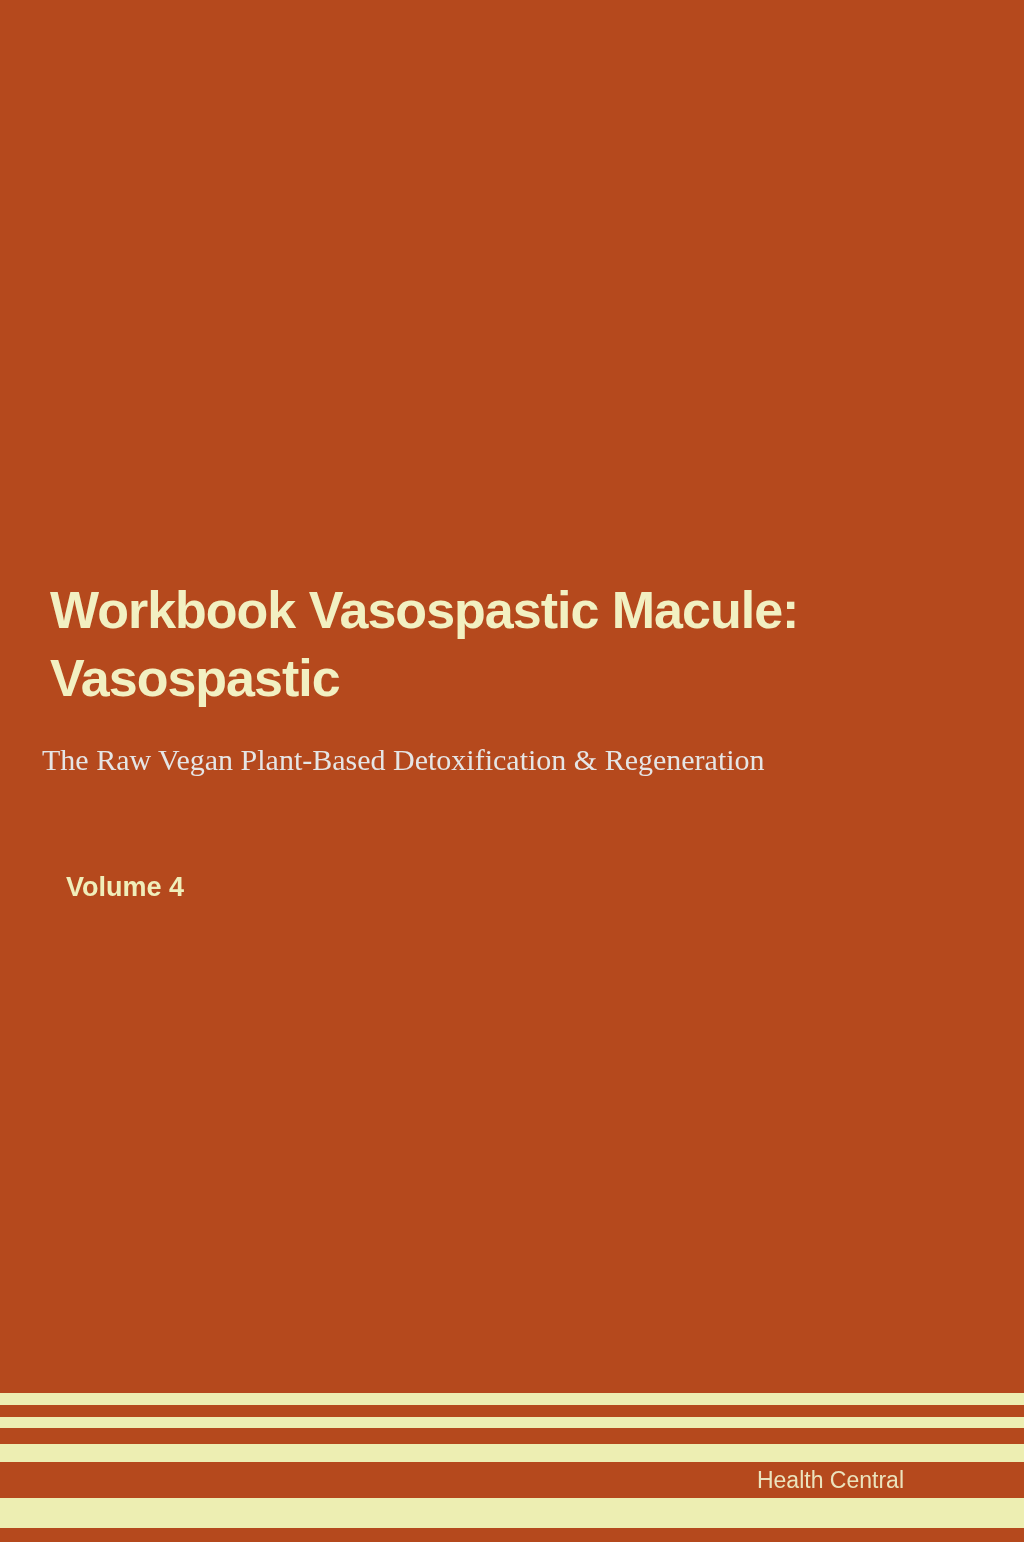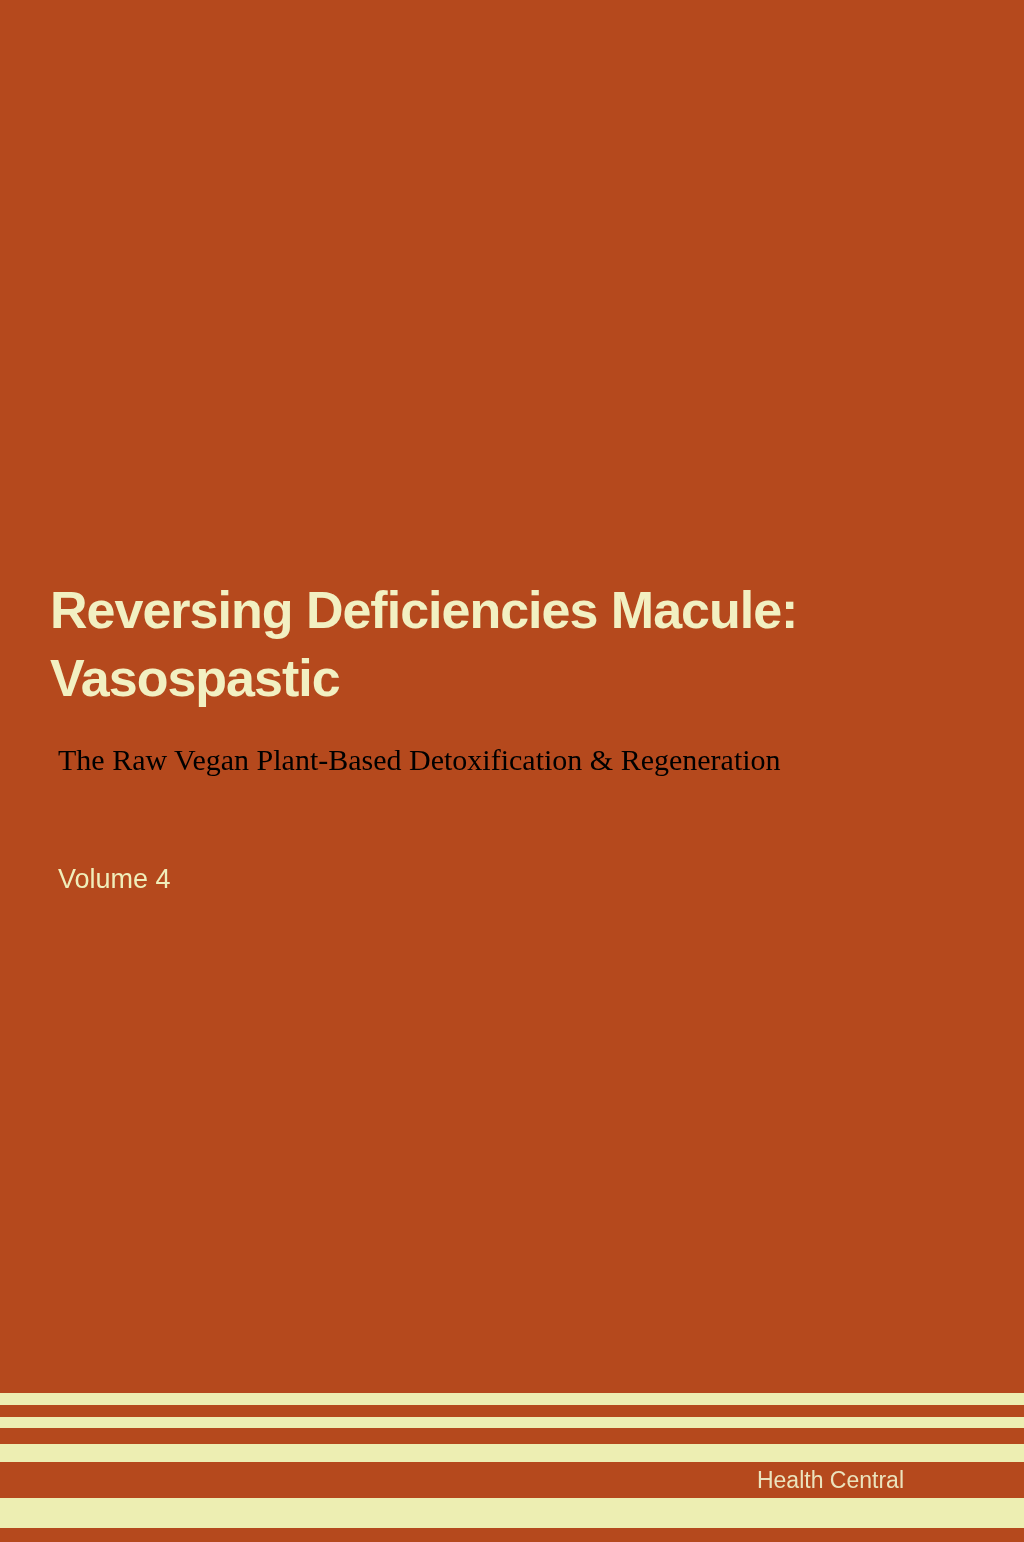--- a/index.html
+++ b/index.html
@@ -24,38 +24,38 @@
     font-family: "Liberation Sans", sans-serif;
     font-weight: bold;
     font-size: 52px;
     line-height: 68px;
     letter-spacing: -1px;
     color: #f2f0c2;
   }
   .title .line { display: block; }
   .subtitle {
     position: absolute;
-    left: 58px;
+    left: 42px;
     top: 742px;
     width: 910px;
     margin: 0;
     font-family: "Liberation Serif", serif;
     font-weight: normal;
     font-size: 30px;
     line-height: 35px;
-    color: #000000;
+    color: #e5e5e5;
   }
   .subtitle .line { display: block; }
   .volume {
     position: absolute;
     left: 50px;
     top: 856px;
-    margin: 8px;
+    margin: 16px;
     font-family: "Liberation Sans", sans-serif;
-    font-weight: normal;
+    font-weight: bold;
     font-size: 27px;
     color: #f0eeba;
   }
   .stripe {
     position: absolute;
     left: 0;
     right: 0;
     background: #edeeb2;
   }
   .stripe-a { top: 1393px; height: 12px; }
@@ -81,21 +81,21 @@
     font-size: 23px;
     color: #ebe3bd;
   }
 </style>
 </head>
 <body>
 
 <div class="cover">
 
   <h1 class="title">
-    <span class="line">Reversing Deficiencies Macule:</span>
+    <span class="line">Workbook Vasospastic Macule:</span>
     <span class="line">Vasospastic</span>
   </h1>
 
   <p class="subtitle">
     <span class="line">The Raw Vegan Plant-Based Detoxification &amp; Regeneration</span>
   </p>
 
   <p class="volume">Volume 4</p>
 
   <div class="stripe stripe-a"></div>

